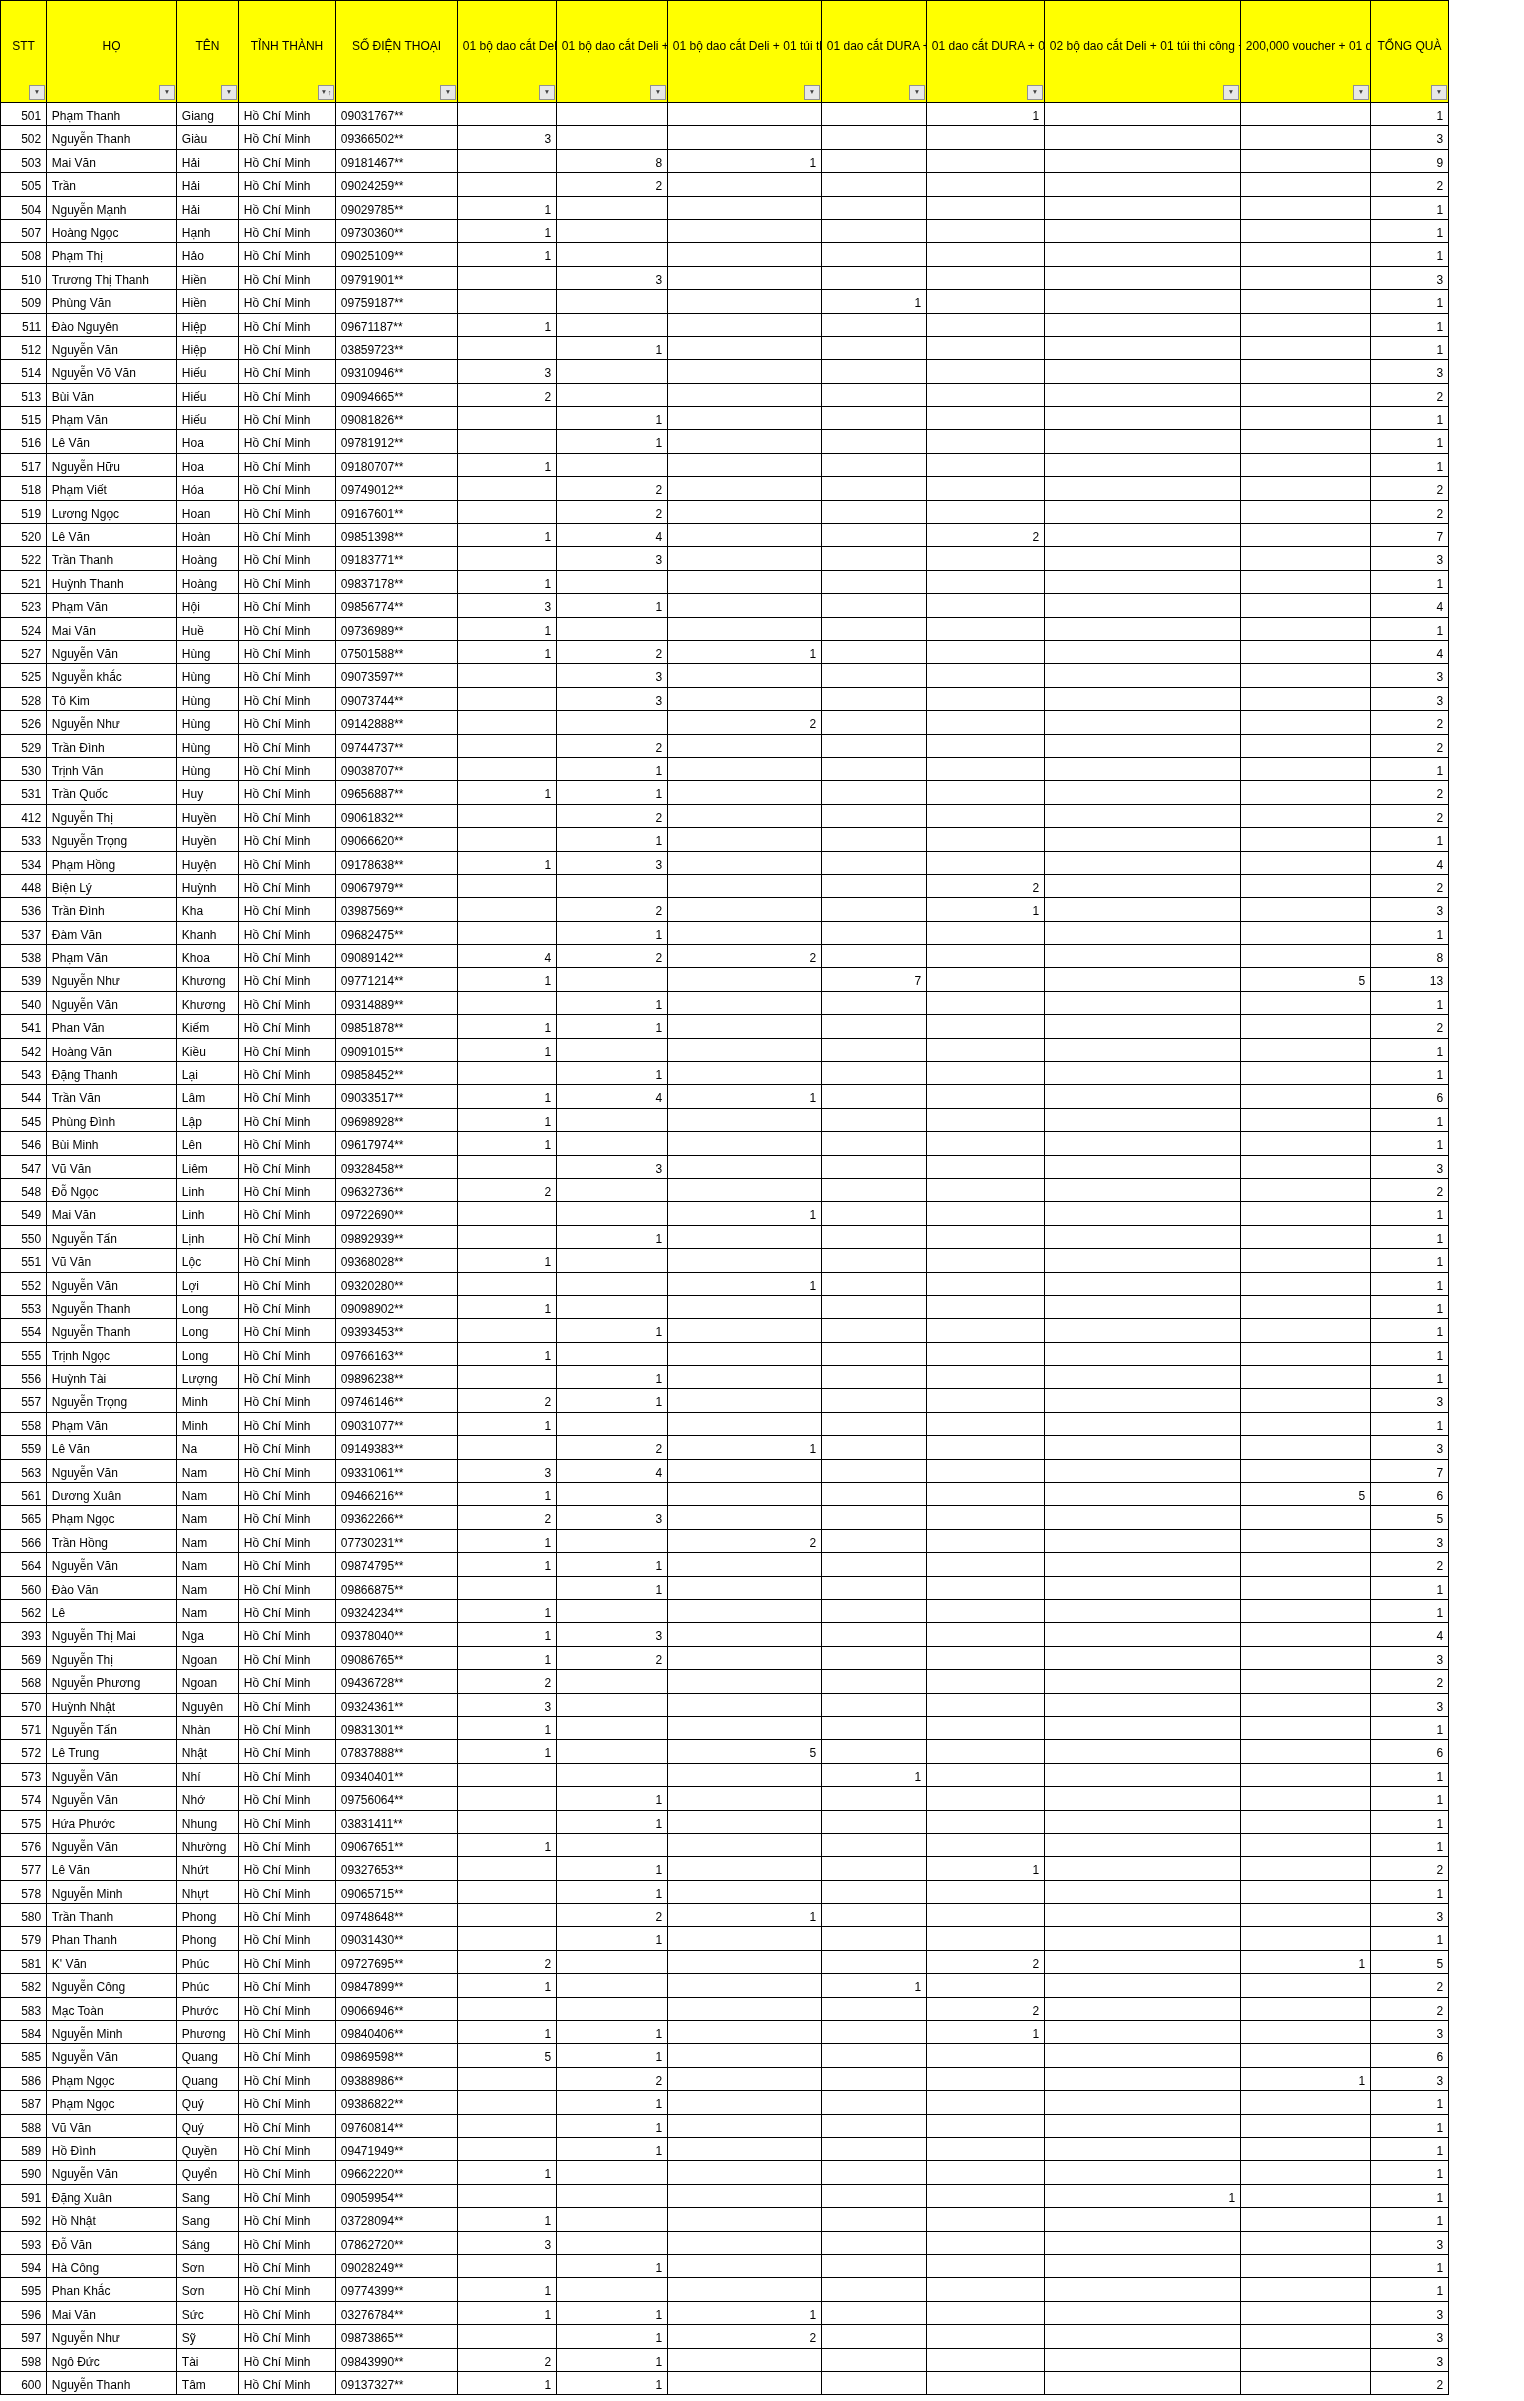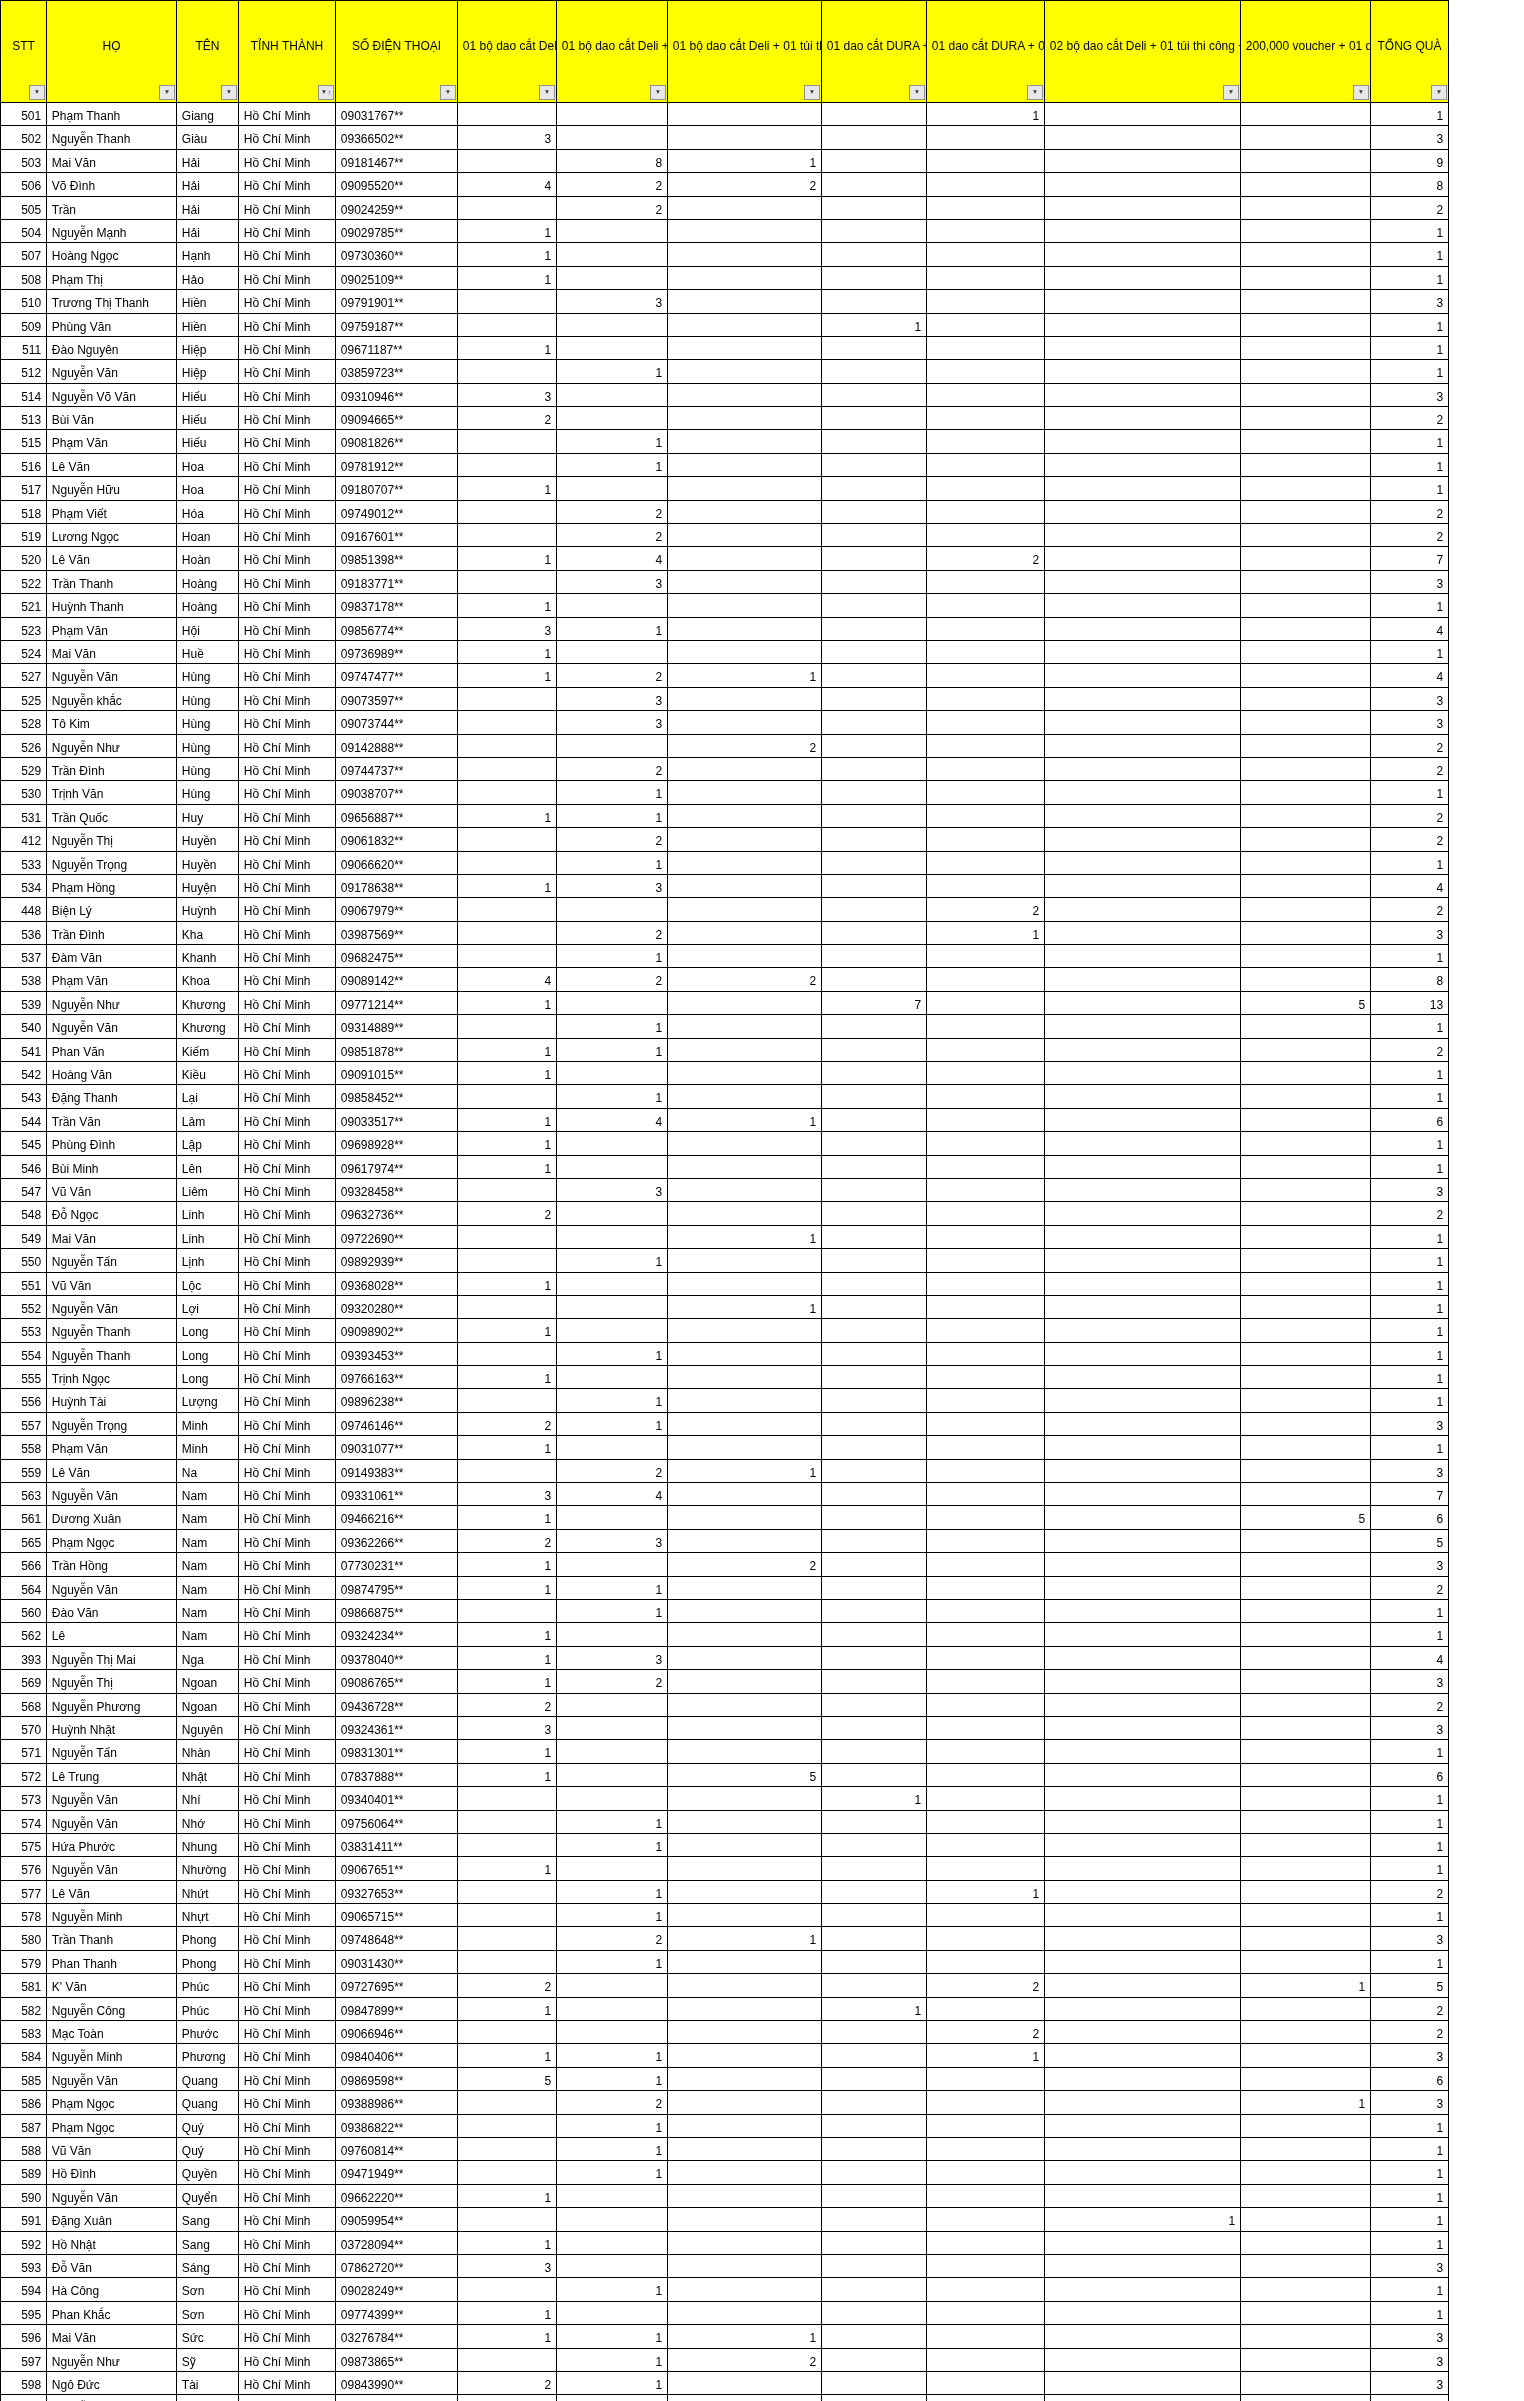--- a/index.html
+++ b/index.html
@@ -97,35 +97,20 @@
         <td class="num"></td>
         <td class="num">8</td>
         <td class="num">1</td>
         <td class="num"></td>
         <td class="num"></td>
         <td class="num"></td>
         <td class="num"></td>
         <td class="num">9</td>
       </tr>
       <tr>
-        <td class="stt">506</td>
-        <td class="txt">Võ Đình</td>
-        <td class="txt">Hải</td>
-        <td class="txt">Hồ Chí Minh</td>
-        <td class="txt">09095520**</td>
-        <td class="num">4</td>
-        <td class="num">2</td>
-        <td class="num">2</td>
-        <td class="num"></td>
-        <td class="num"></td>
-        <td class="num"></td>
-        <td class="num"></td>
-        <td class="num">8</td>
-      </tr>
-      <tr>
         <td class="stt">505</td>
         <td class="txt">Trần</td>
         <td class="txt">Hải</td>
         <td class="txt">Hồ Chí Minh</td>
         <td class="txt">09024259**</td>
         <td class="num"></td>
         <td class="num">2</td>
         <td class="num"></td>
         <td class="num"></td>
         <td class="num"></td>
@@ -416,21 +401,21 @@
         <td class="num"></td>
         <td class="num"></td>
         <td class="num"></td>
         <td class="num">1</td>
       </tr>
       <tr>
         <td class="stt">527</td>
         <td class="txt">Nguyễn Văn</td>
         <td class="txt">Hùng</td>
         <td class="txt">Hồ Chí Minh</td>
-        <td class="txt">09747477**</td>
+        <td class="txt">07501588**</td>
         <td class="num">1</td>
         <td class="num">2</td>
         <td class="num">1</td>
         <td class="num"></td>
         <td class="num"></td>
         <td class="num"></td>
         <td class="num"></td>
         <td class="num">4</td>
       </tr>
       <tr>

